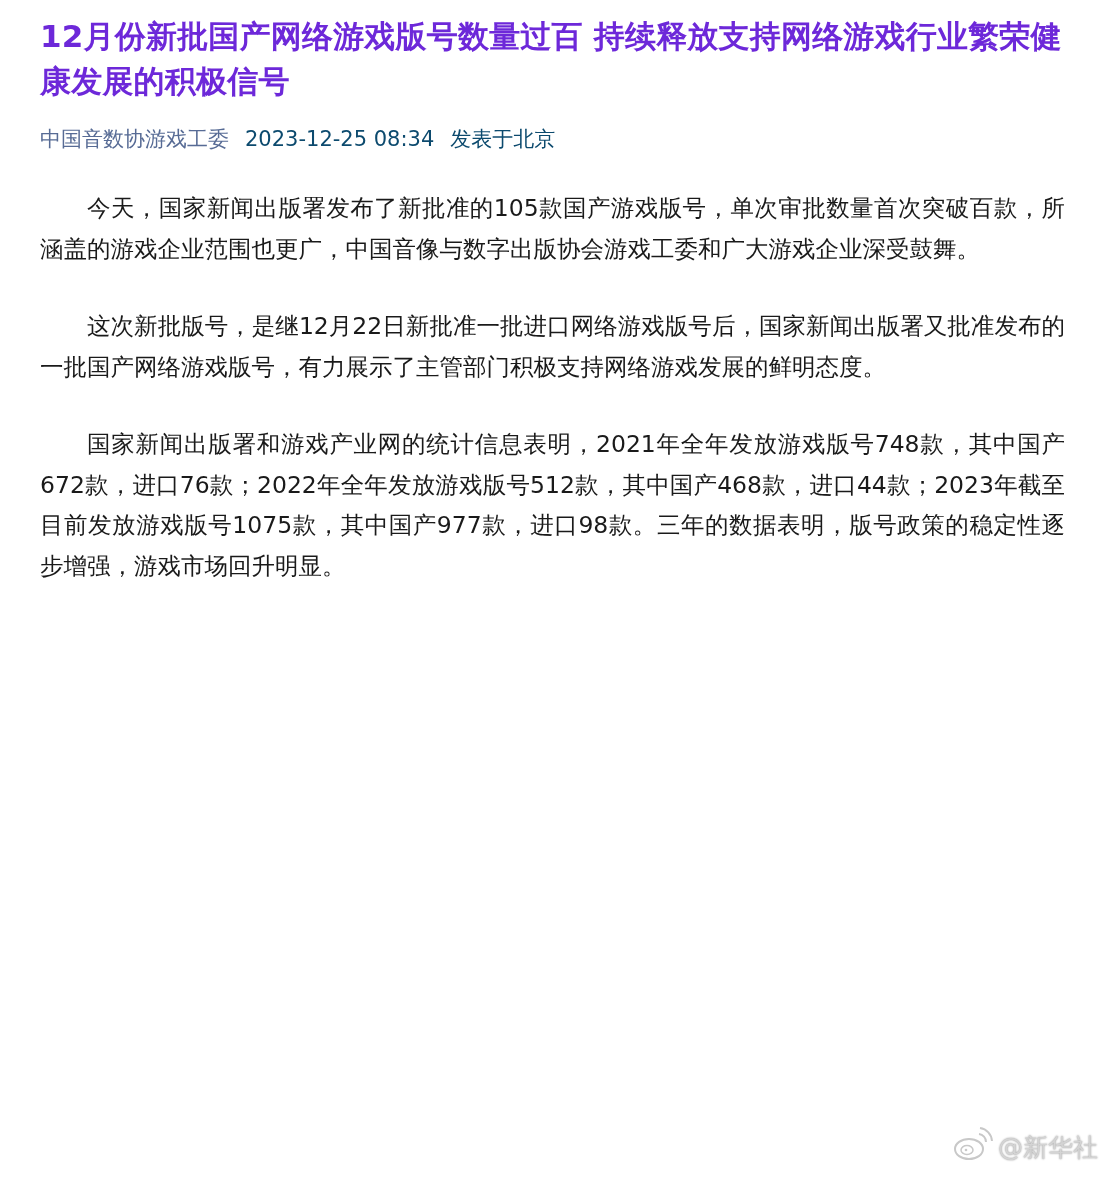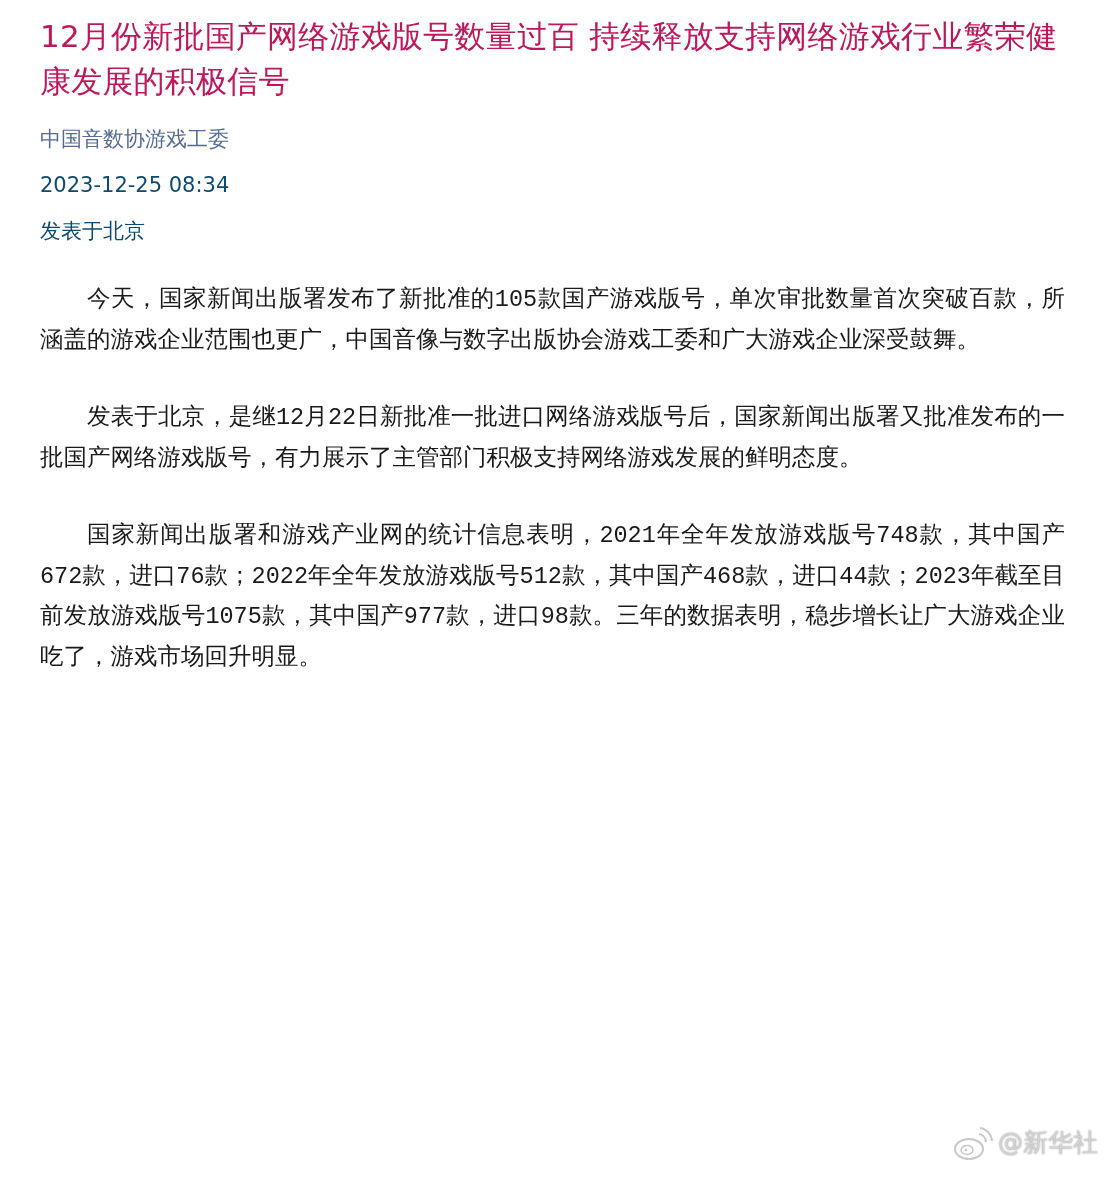--- a/index.html
+++ b/index.html
@@ -2,53 +2,53 @@
 <html><head>
   <meta charset="utf-8">
   <style>
     html, body { margin: 0; padding: 0; background: #ffffff; }
     body {
       width: 1110px; height: 1186px; overflow: hidden; position: relative;
       font-family: "DejaVu Sans", "Liberation Sans", sans-serif;
     }
     .article { position: absolute; left: 40px; top: 14px; width: 1025px; }
     .title {
-      font-size: 31px; line-height: 45px; color: #be185d; margin: 0;
-      font-weight: normal; letter-spacing: 0.2px;
+      font-size: 31px; line-height: 45px; color: #6d28d9; margin: 0;
+      font-weight: bold; letter-spacing: 0.2px;
     }
     .meta {
-      margin-top: 20px; font-size: 21px; line-height: 30px; display: flex; gap: 16px; flex-direction: column;
+      margin-top: 20px; font-size: 21px; line-height: 30px; display: flex; gap: 16px;
     }
     .meta .author { color: #576b95; text-decoration: none; cursor: pointer; }
     .meta .date, .meta .location { color: #0c4a6e; }
     .body { margin-top: 34px; }
     .para {
       font-size: 23.5px; line-height: 40.5px; color: #1a1a1a; margin: 0 0 37px 0;
-      text-indent: 2em; text-align: justify; font-family: Liberation Mono, monospace;
+      text-indent: 2em; text-align: justify;
     }
     .watermark {
-      position: absolute; right: 12px; bottom: 18px; display: flex; align-items: flex-start; gap: 4px;
+      position: absolute; right: 12px; bottom: 18px; display: flex; align-items: center; gap: 4px;
       color: #d4d4d4; font-size: 25px; text-shadow: 0 0 2px #888;
     }
     .watermark svg { width: 42px; height: 36px; }
   </style>
 </head>
 <body>
 
 <div class="article">
   <h1 class="title">12月份新批国产网络游戏版号数量过百 持续释放支持网络游戏行业繁荣健康发展的积极信号</h1>
   <div class="meta">
     <a class="author">中国音数协游戏工委</a>
     <span class="date">2023-12-25 08:34</span>
     <span class="location">发表于北京</span>
   </div>
   <div class="body">
     <p class="para">今天，国家新闻出版署发布了新批准的105款国产游戏版号，单次审批数量首次突破百款，所涵盖的游戏企业范围也更广，中国音像与数字出版协会游戏工委和广大游戏企业深受鼓舞。</p>
-    <p class="para">发表于北京，是继12月22日新批准一批进口网络游戏版号后，国家新闻出版署又批准发布的一批国产网络游戏版号，有力展示了主管部门积极支持网络游戏发展的鲜明态度。</p>
-    <p class="para">国家新闻出版署和游戏产业网的统计信息表明，2021年全年发放游戏版号748款，其中国产672款，进口76款；2022年全年发放游戏版号512款，其中国产468款，进口44款；2023年截至目前发放游戏版号1075款，其中国产977款，进口98款。三年的数据表明，稳步增长让广大游戏企业吃了，游戏市场回升明显。</p>
+    <p class="para">这次新批版号，是继12月22日新批准一批进口网络游戏版号后，国家新闻出版署又批准发布的一批国产网络游戏版号，有力展示了主管部门积极支持网络游戏发展的鲜明态度。</p>
+    <p class="para">国家新闻出版署和游戏产业网的统计信息表明，2021年全年发放游戏版号748款，其中国产672款，进口76款；2022年全年发放游戏版号512款，其中国产468款，进口44款；2023年截至目前发放游戏版号1075款，其中国产977款，进口98款。三年的数据表明，版号政策的稳定性逐步增强，游戏市场回升明显。</p>
   </div>
 </div>
 
 <div class="watermark">
   <span>
     <svg viewBox="0 0 42 36">
       <ellipse cx="17" cy="23" rx="14" ry="10" fill="none" stroke="#c8c8c8" stroke-width="2"></ellipse>
       <ellipse cx="15" cy="24" rx="6" ry="4.5" fill="none" stroke="#c8c8c8" stroke-width="1.5"></ellipse>
       <circle cx="14" cy="24" r="1.3" fill="#c8c8c8"></circle>
       <path d="M27 8 A8 8 0 0 1 34 16" fill="none" stroke="#c8c8c8" stroke-width="2"></path>

